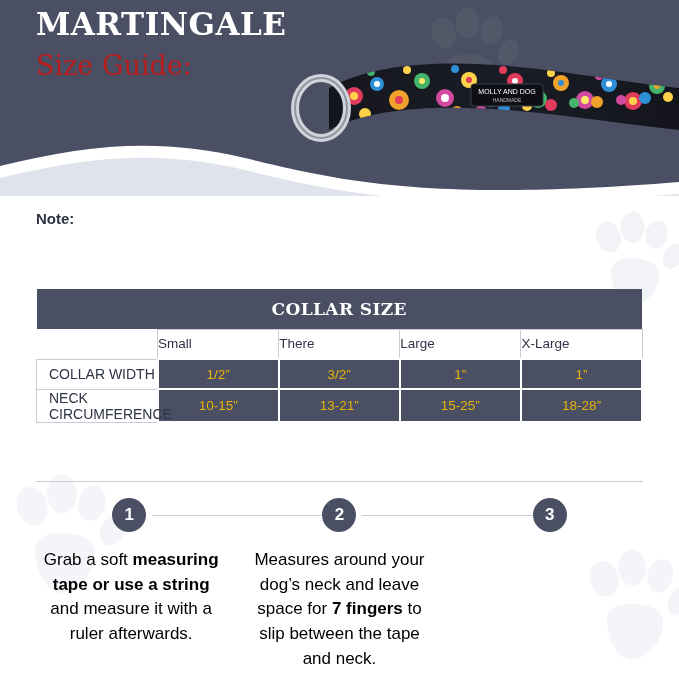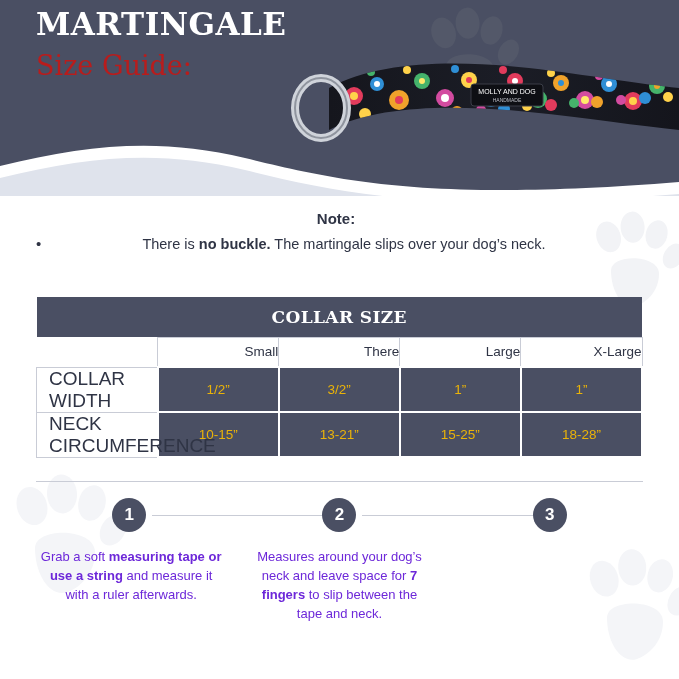--- a/index.html
+++ b/index.html
@@ -68,21 +68,20 @@
     height: 140px;
     z-index: 4;
   }
 
   
   .note {
     position: absolute;
     left: 36px;
     top: 210px;
     width: 600px;
-    text-align: center;
   }
   .note-title {
     font-size: 15px;
     font-weight: bold;
     color: #2f3445;
     margin: 0 0 6px 0;
   }
   .note-list { list-style: none; margin: 0; padding: 0; }
   .note-list li {
     font-size: 14.5px;
@@ -97,50 +96,50 @@
     left: 0;
     top: -1px;
     font-size: 15px;
   }
   .note-list b { font-weight: bold; }
 
   
   .table {
     position: absolute;
     left: 36px;
-    top: 297px;
+    top: 289px;
     width: 607px;
     border-collapse: collapse;
     table-layout: fixed;
   }
   .table td, .table th { padding: 0; }
   .tbl-header {
     background: #4a4f63;
     color: #ffffff;
     font-family: "DejaVu Serif", serif;
     font-weight: bold;
     font-size: 17px;
     text-align: center;
     height: 40px;
     letter-spacing: 0.4px;
   }
   .col-label {
     width: 204px;
-    font-size: 19px;
+    font-size: 14px;
     color: #2f3445;
     padding-left: 12px !important;
     height: 30px;
     border: 1px solid #c9ccd6;
     background: #ffffff;
     margin-top: 34px;
   }
   .col-head {
     font-size: 13.5px;
     color: #2f3445;
-    text-align: right;
+    text-align: left;
     height: 30px;
     border: 1px solid #c9ccd6;
     background: #ffffff;
   }
   .cell-dark {
     background: #4a4f63;
     color: #eab308;
     text-align: center;
     font-size: 13.5px;
     height: 28px;
@@ -183,23 +182,23 @@
     z-index: 3;
   }
   .connector {
     position: absolute;
     top: 17px;
     height: 1px;
     background: #c9ccd6;
     z-index: 1;
   }
   .step-text {
-    font-size: 13px;
+    font-size: 17px;
     line-height: 1.45;
-    color: #6d28d9;
+    color: #000000;
     padding: 0 14px;
   }
   .step-text b { font-weight: bold; }
   .step1 .step-text { padding: 0 10px 0 14px; }
 </style>
 </head>
 <body>
 
 <div class="paw" style="left:575px; top:208px;">
   <svg width="120" height="120" viewBox="0 0 100 100">
@@ -331,23 +330,20 @@
 
   <svg class="header-curve" viewBox="0 0 679 60" preserveAspectRatio="none">
     <path d="M0 30 C 90 8, 160 2, 245 22 C 340 45, 430 66, 679 46 L679 60 L0 60 Z" fill="#ffffff"></path>
     <path d="M0 42 C 90 20, 160 14, 245 34 C 340 57, 430 78, 679 58 L679 60 L0 60 Z" fill="#dfe3ec"></path>
   </svg>
 </div>
 
 <div class="note">
   <div class="note-title">Note:</div>
   <ul class="note-list">
-    <li>
-      <span>There is </span><b>no buckle.</b><span> The martingale slips over your dog’s neck.</span>
-    </li>
   </ul>
 </div>
 
 <table class="table">
   <tbody>
     <tr>
       <td class="tbl-header" colspan="5">COLLAR SIZE</td>
     </tr>
     <tr>
       <td class="col-label blank-corner"></td>

